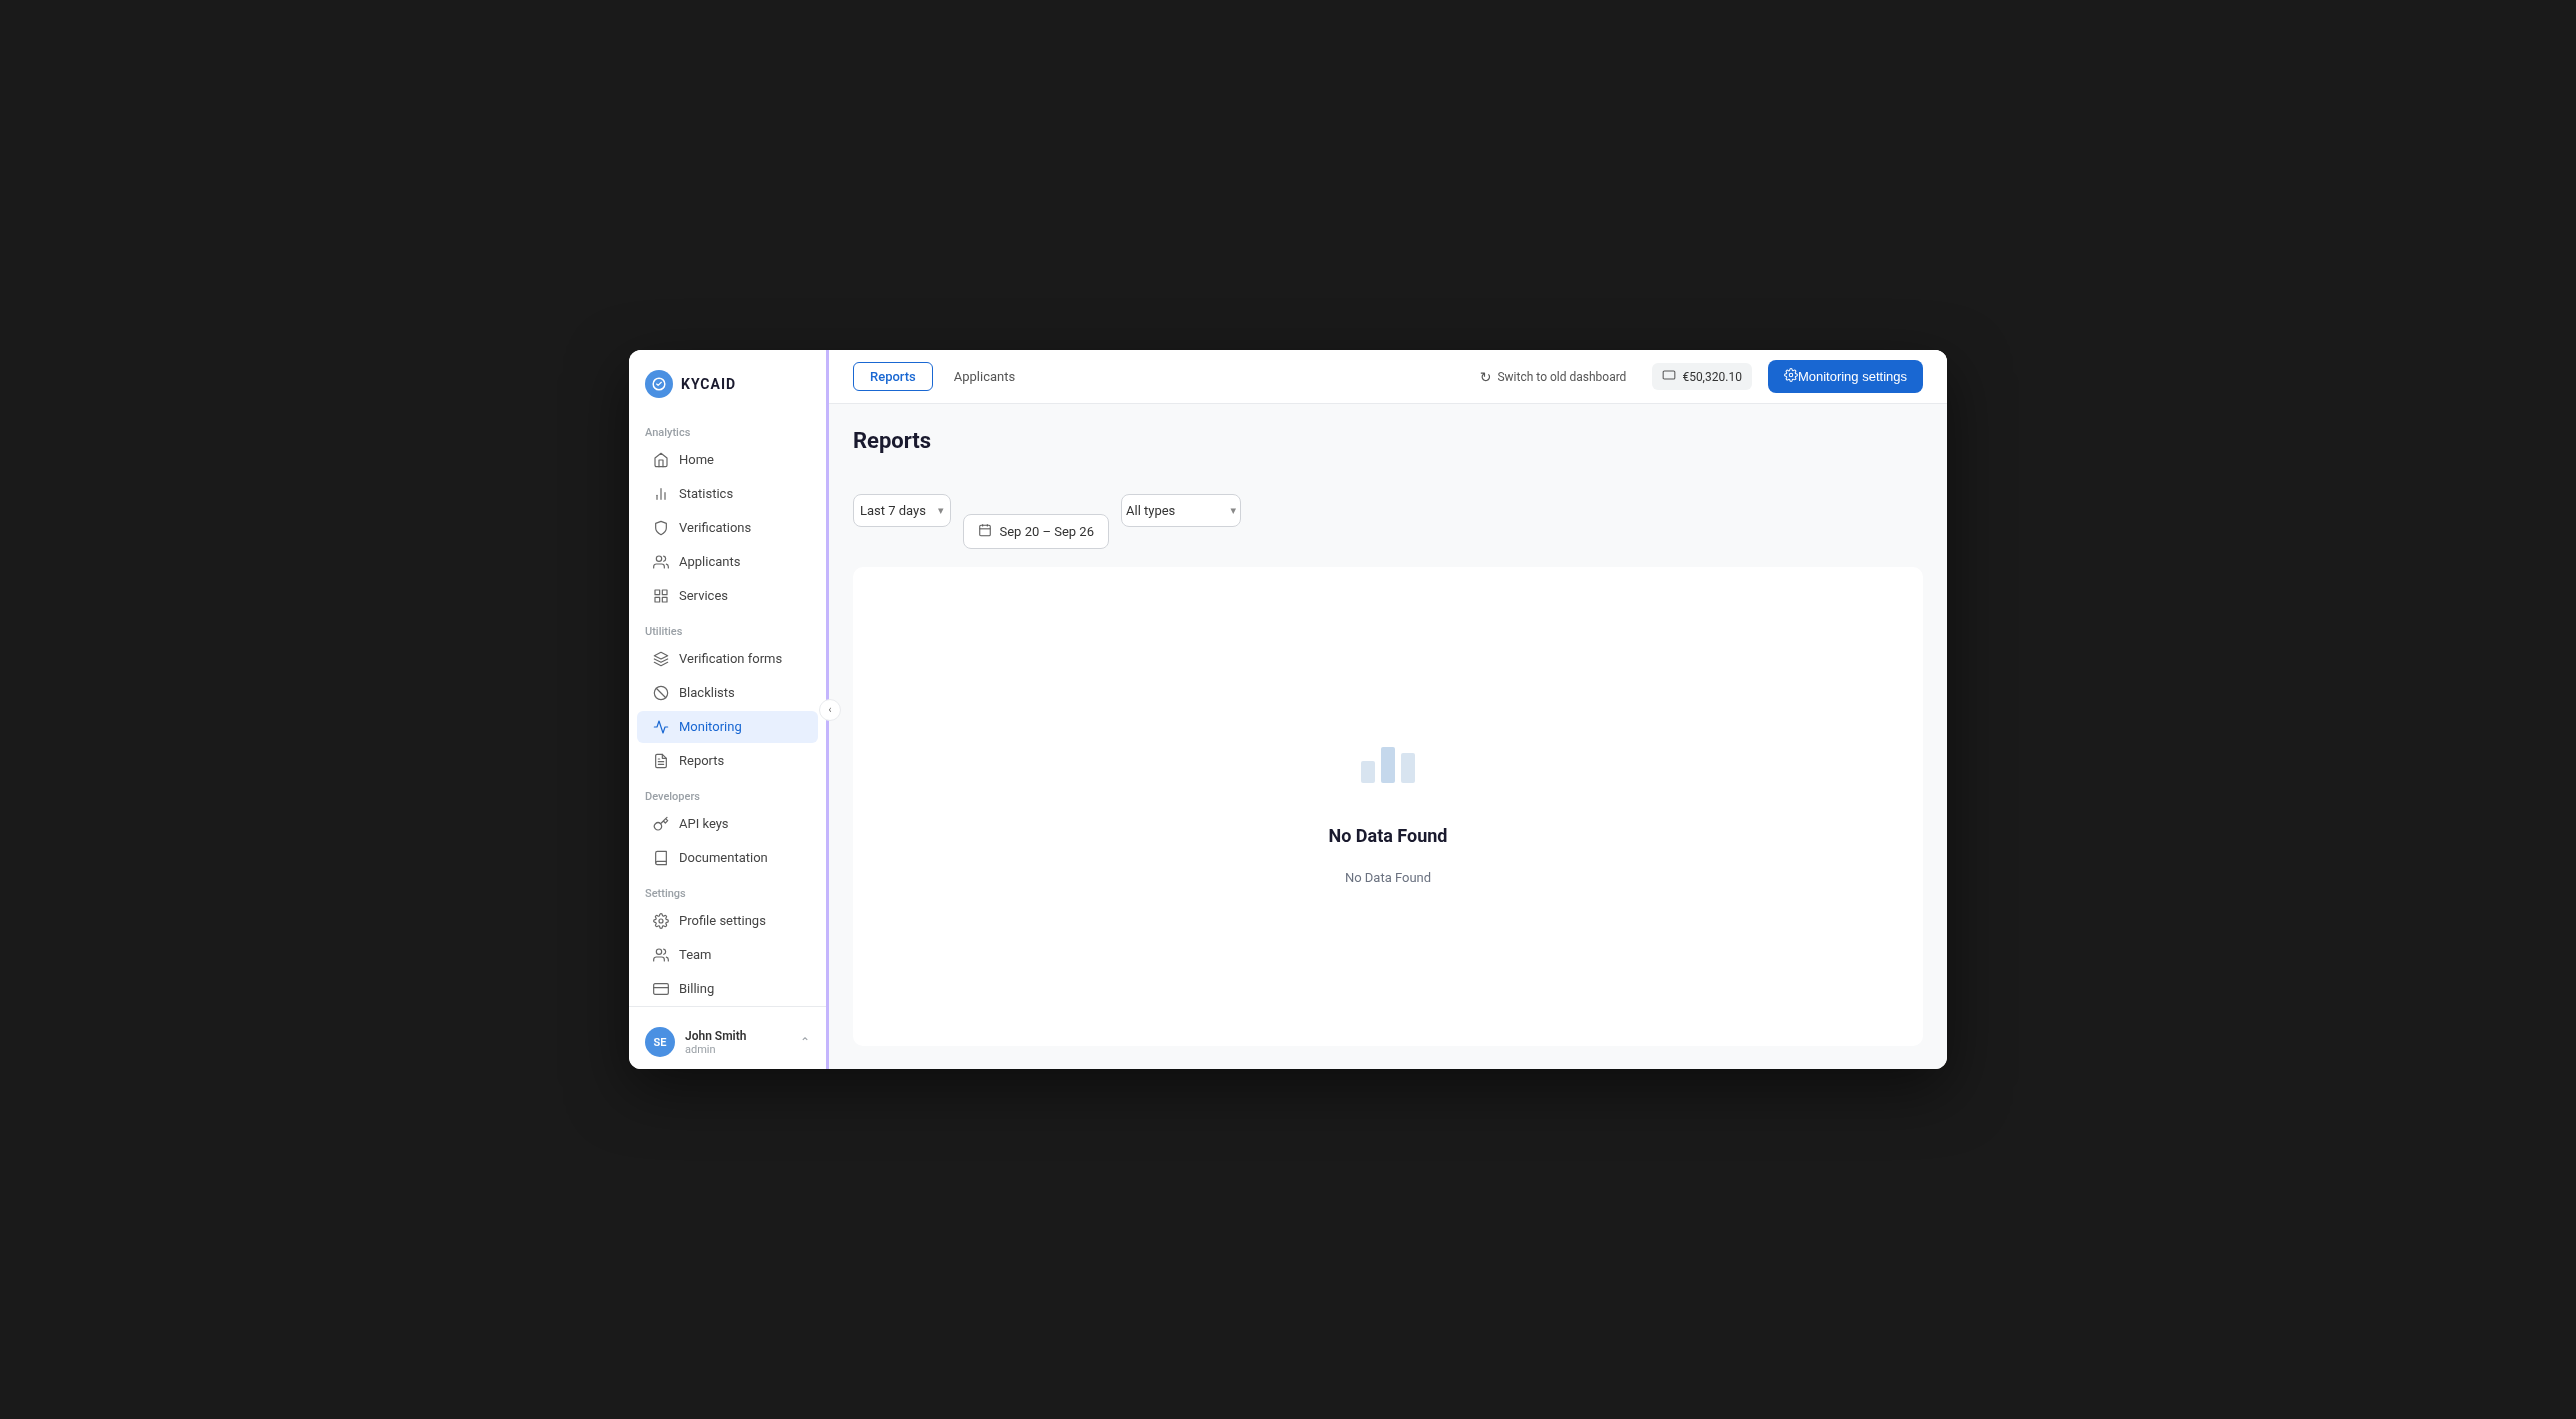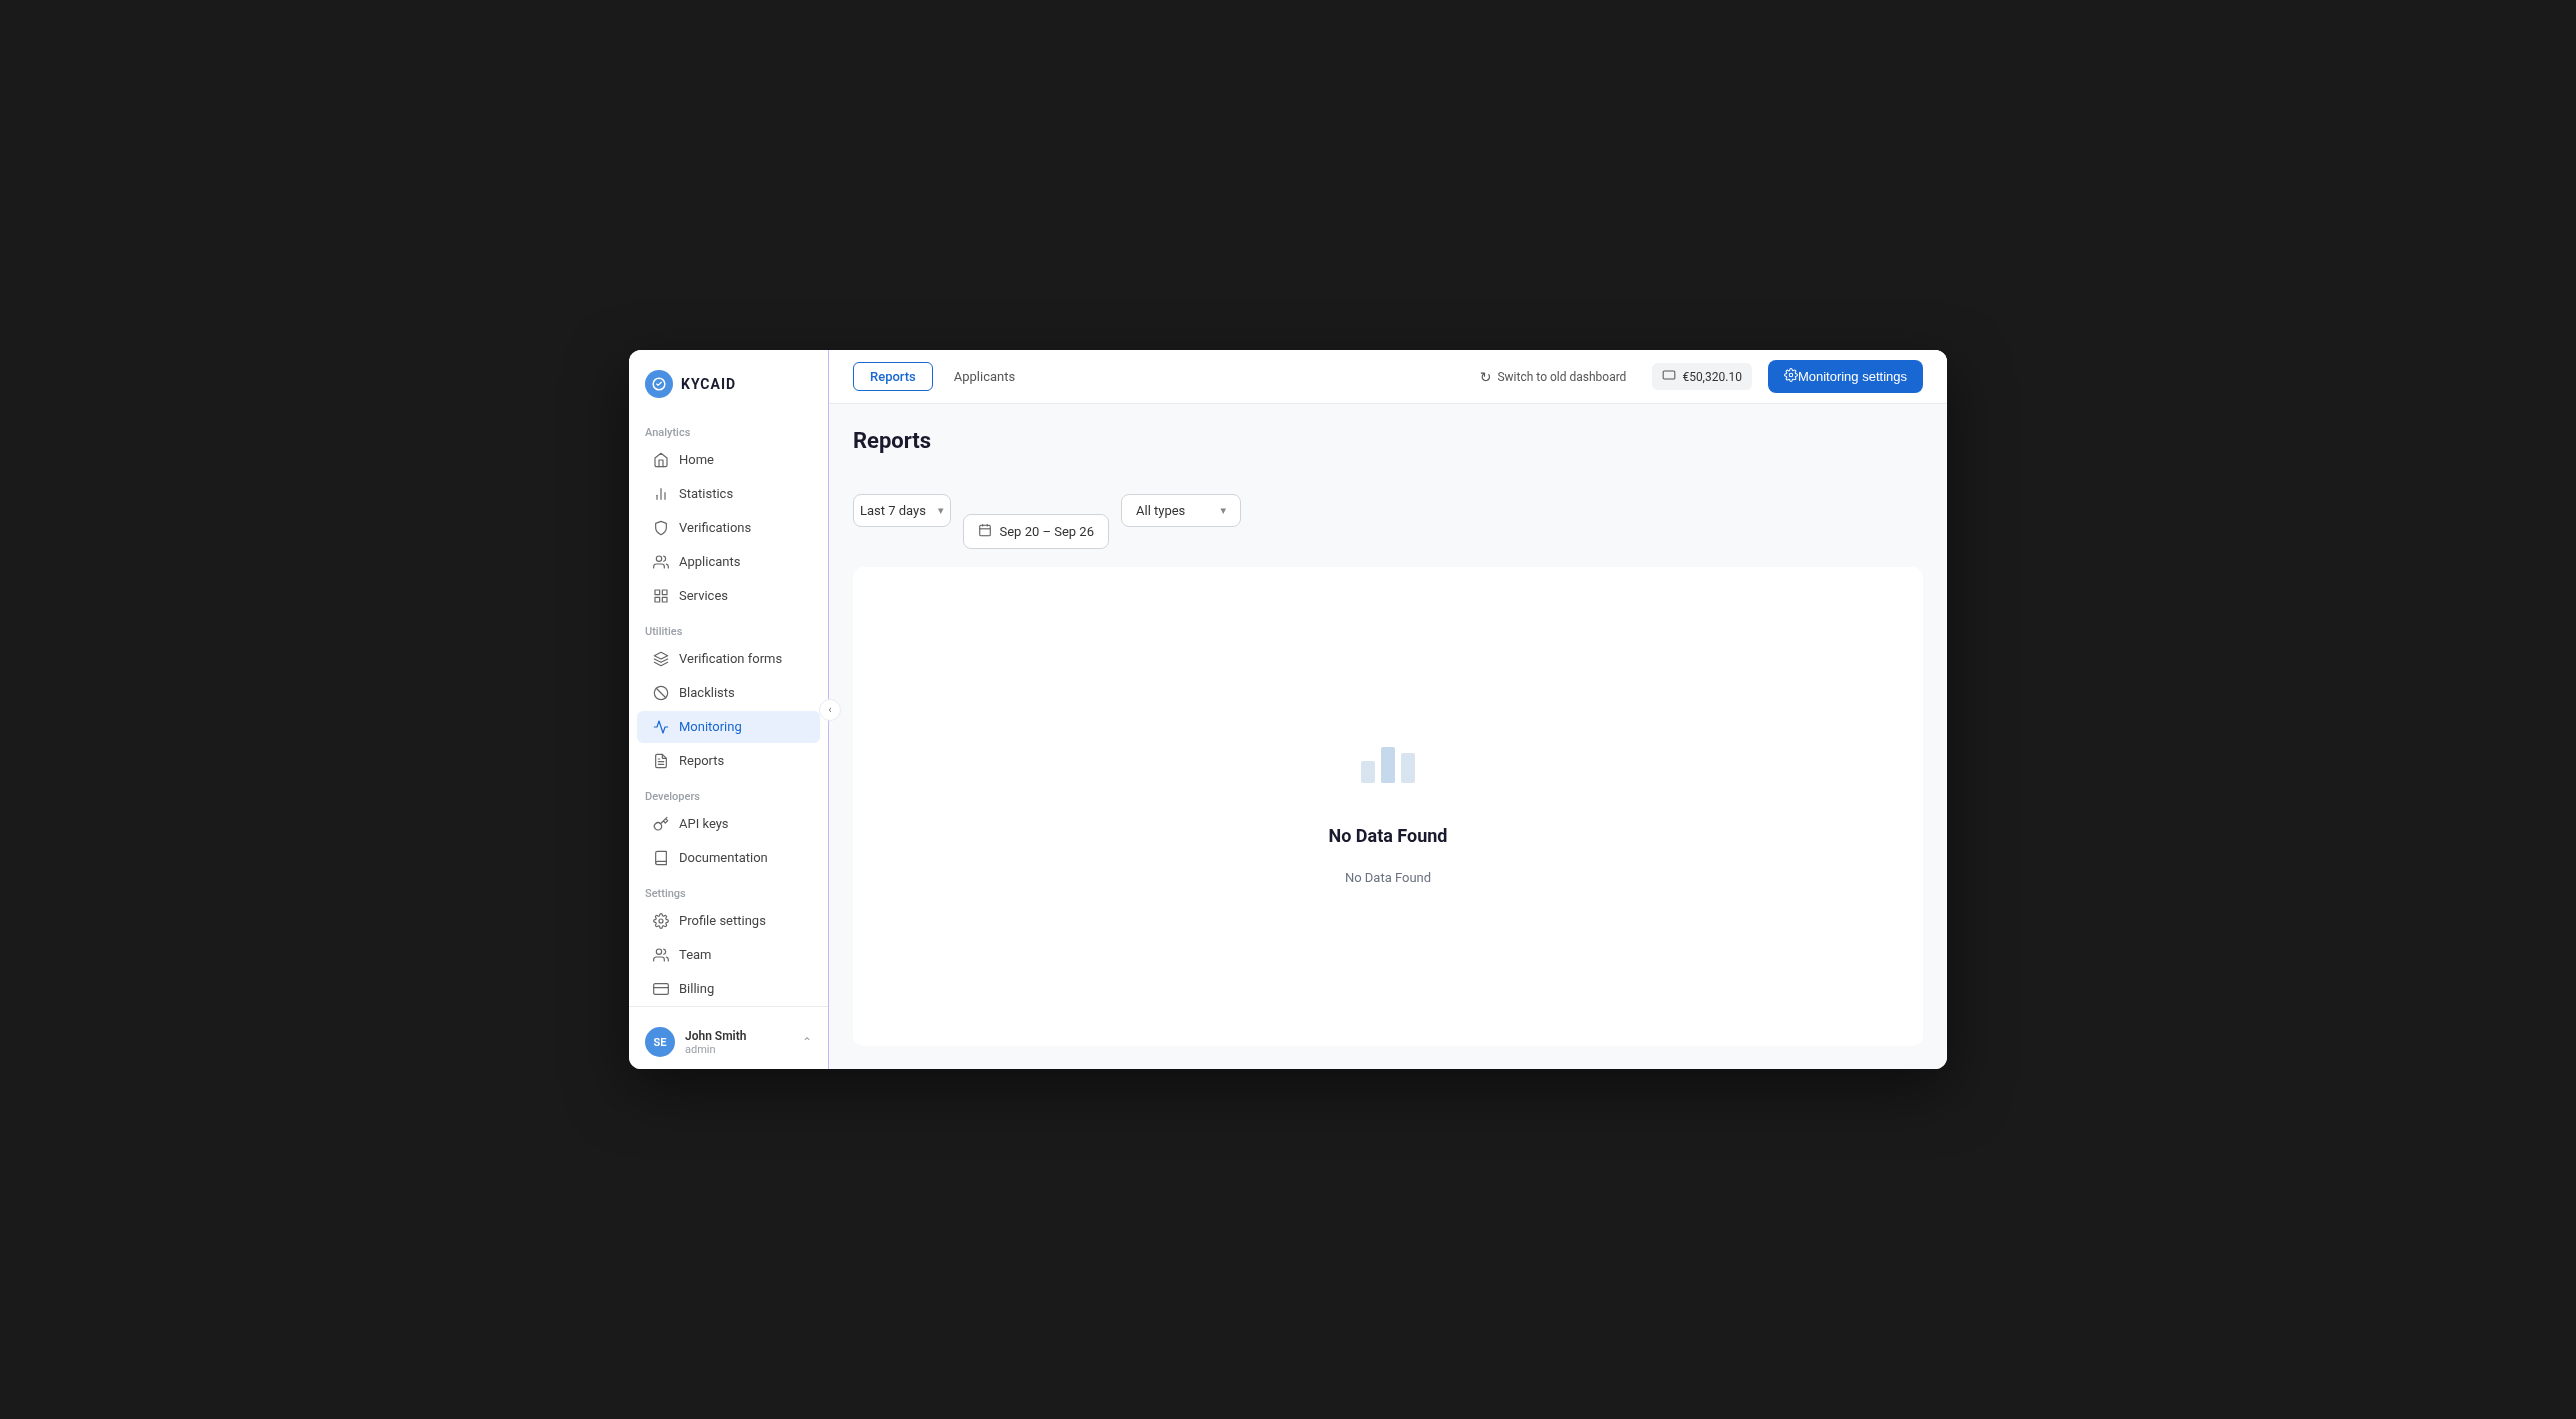--- a/index.html
+++ b/index.html
@@ -19,21 +19,21 @@
       display: flex;
       overflow: hidden;
       box-shadow: 0 20px 60px rgba(0,0,0,0.5);
     }
 
     
     .sidebar {
       width: 200px;
       min-width: 200px;
       background: #fff;
-      border-right: 1px solid #c4b5fd;
+      border-right: 3px solid #c4b5fd;
       display: flex;
       flex-direction: column;
       padding: 16px 0;
       overflow-y: auto;
     }
     .sidebar-logo {
       display: flex;
       align-items: center;
       gap: 8px;
       padding: 4px 16px 16px;
@@ -263,21 +263,21 @@
       cursor: pointer;
       margin-top: 43px;
     }
     .type-select {
       display: flex;
       align-items: center;
       gap: 8px;
       background: #fff;
       border: 1px solid #d0d3d8;
       border-radius: 8px;
-      padding: 8px 14px;
+      padding: 8px 4px;
       font-size: 13px;
       color: #333;
       cursor: pointer;
       min-width: 120px;
     }
 
     
     .chart-area {
       background: #fff;
       border-radius: 10px;

